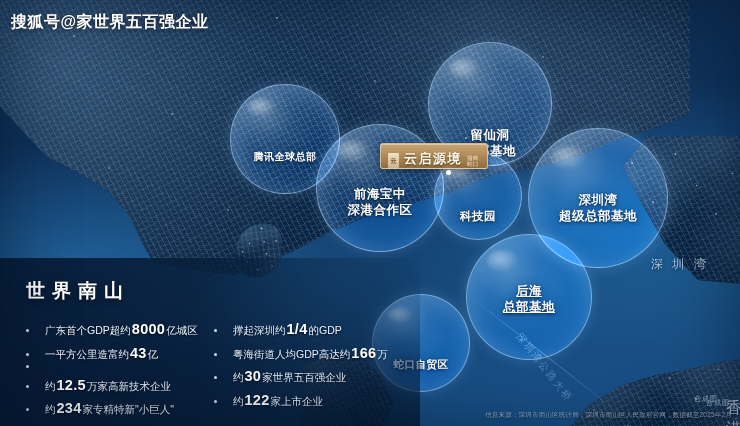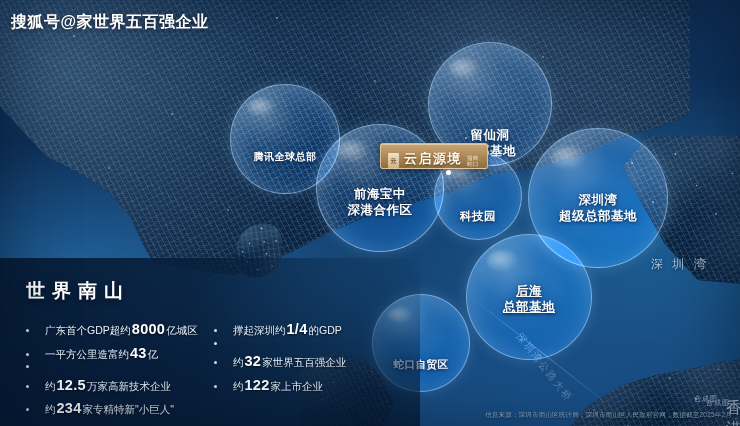--- a/index.html
+++ b/index.html
@@ -345,24 +345,25 @@
             <span><span>约</span><span class="big">234</span><span>家专精特新"小巨人"</span></span>
           </div>
         </div>
       <div class="stats-col right" id="stats-col-right">
           <div class="stat-item">
             <span class="dot"></span>
             <span><span>撑起深圳约</span><span class="big">1/4</span><span>的GDP</span></span>
           </div>
           <div class="stat-item">
             <span class="dot"></span>
-          </div>
-          <div class="stat-item">
-            <span class="dot"></span>
-            <span><span>约</span><span class="big">32</span><span>家世界五百强企业</span></span>
+            <span><span>粤海街道人均GDP高达约</span><span class="big">166</span><span>万</span></span>
+          </div>
+          <div class="stat-item">
+            <span class="dot"></span>
+            <span><span>约</span><span class="big">30</span><span>家世界五百强企业</span></span>
           </div>
           <div class="stat-item">
             <span class="dot"></span>
             <span><span>约</span><span class="big">122</span><span>家上市企业</span></span>
           </div>
         </div>
     </div>
   </div>
 
   <div id="composite-note">合成图</div>

